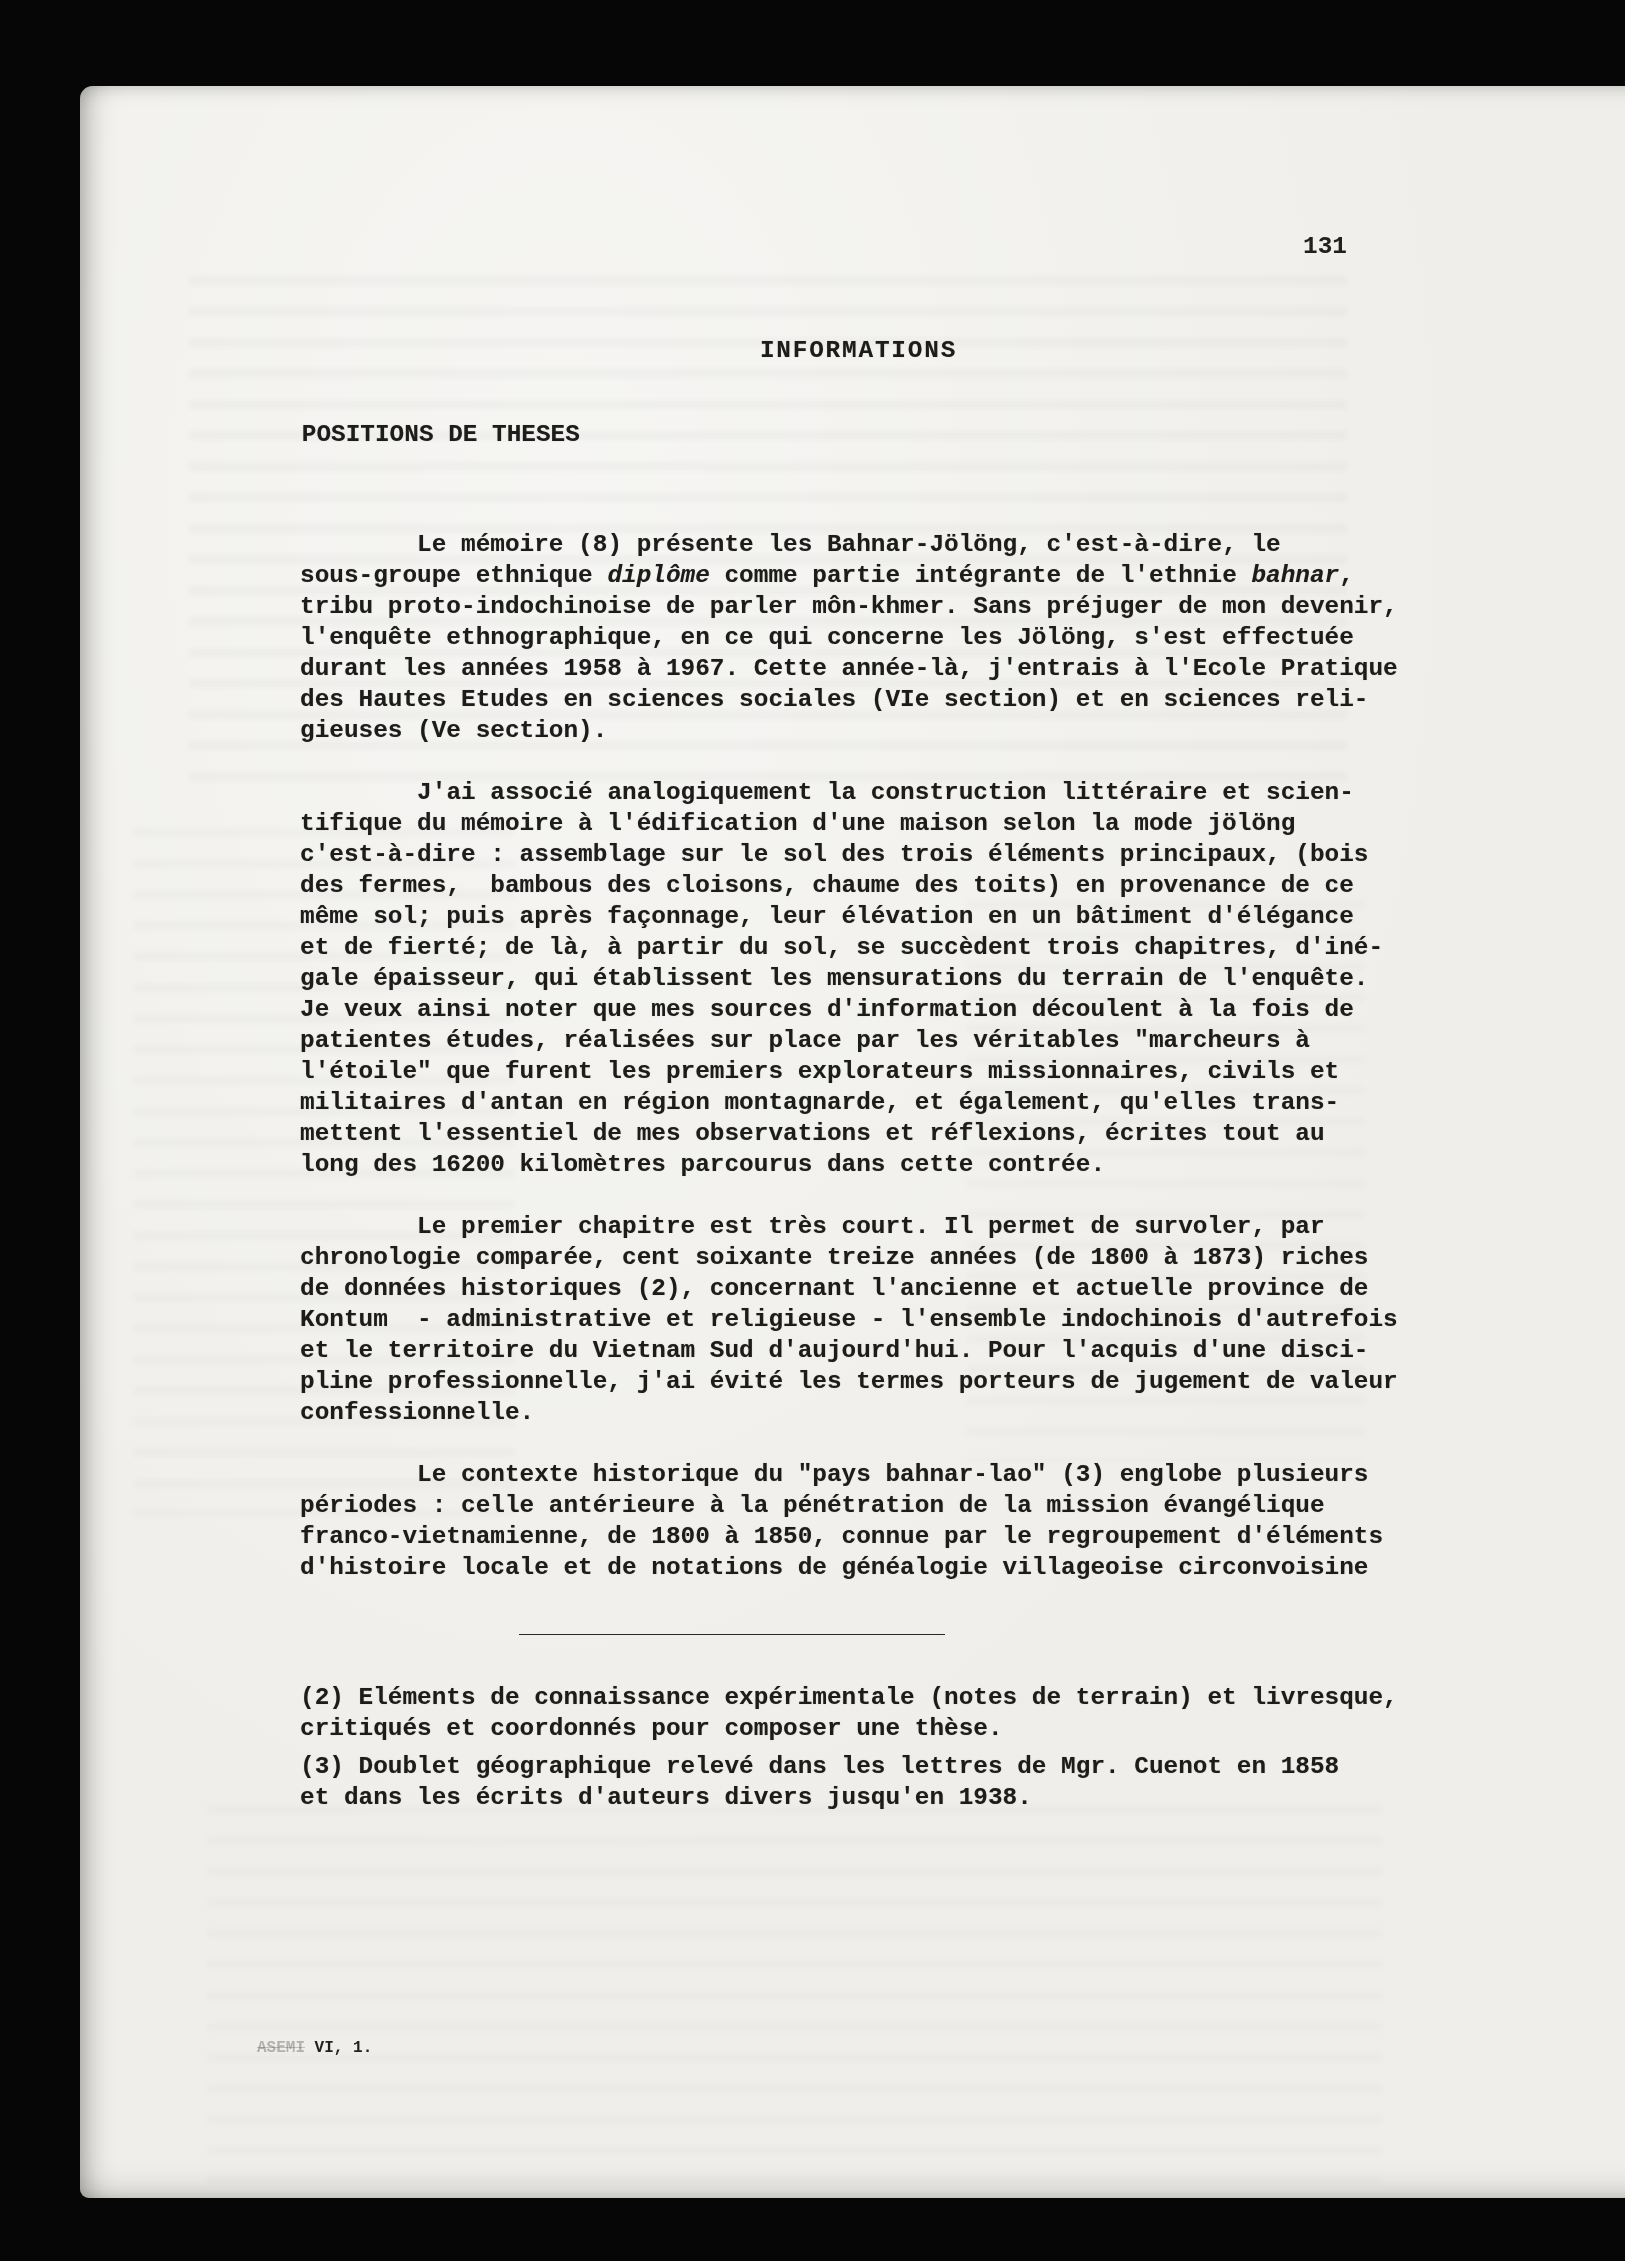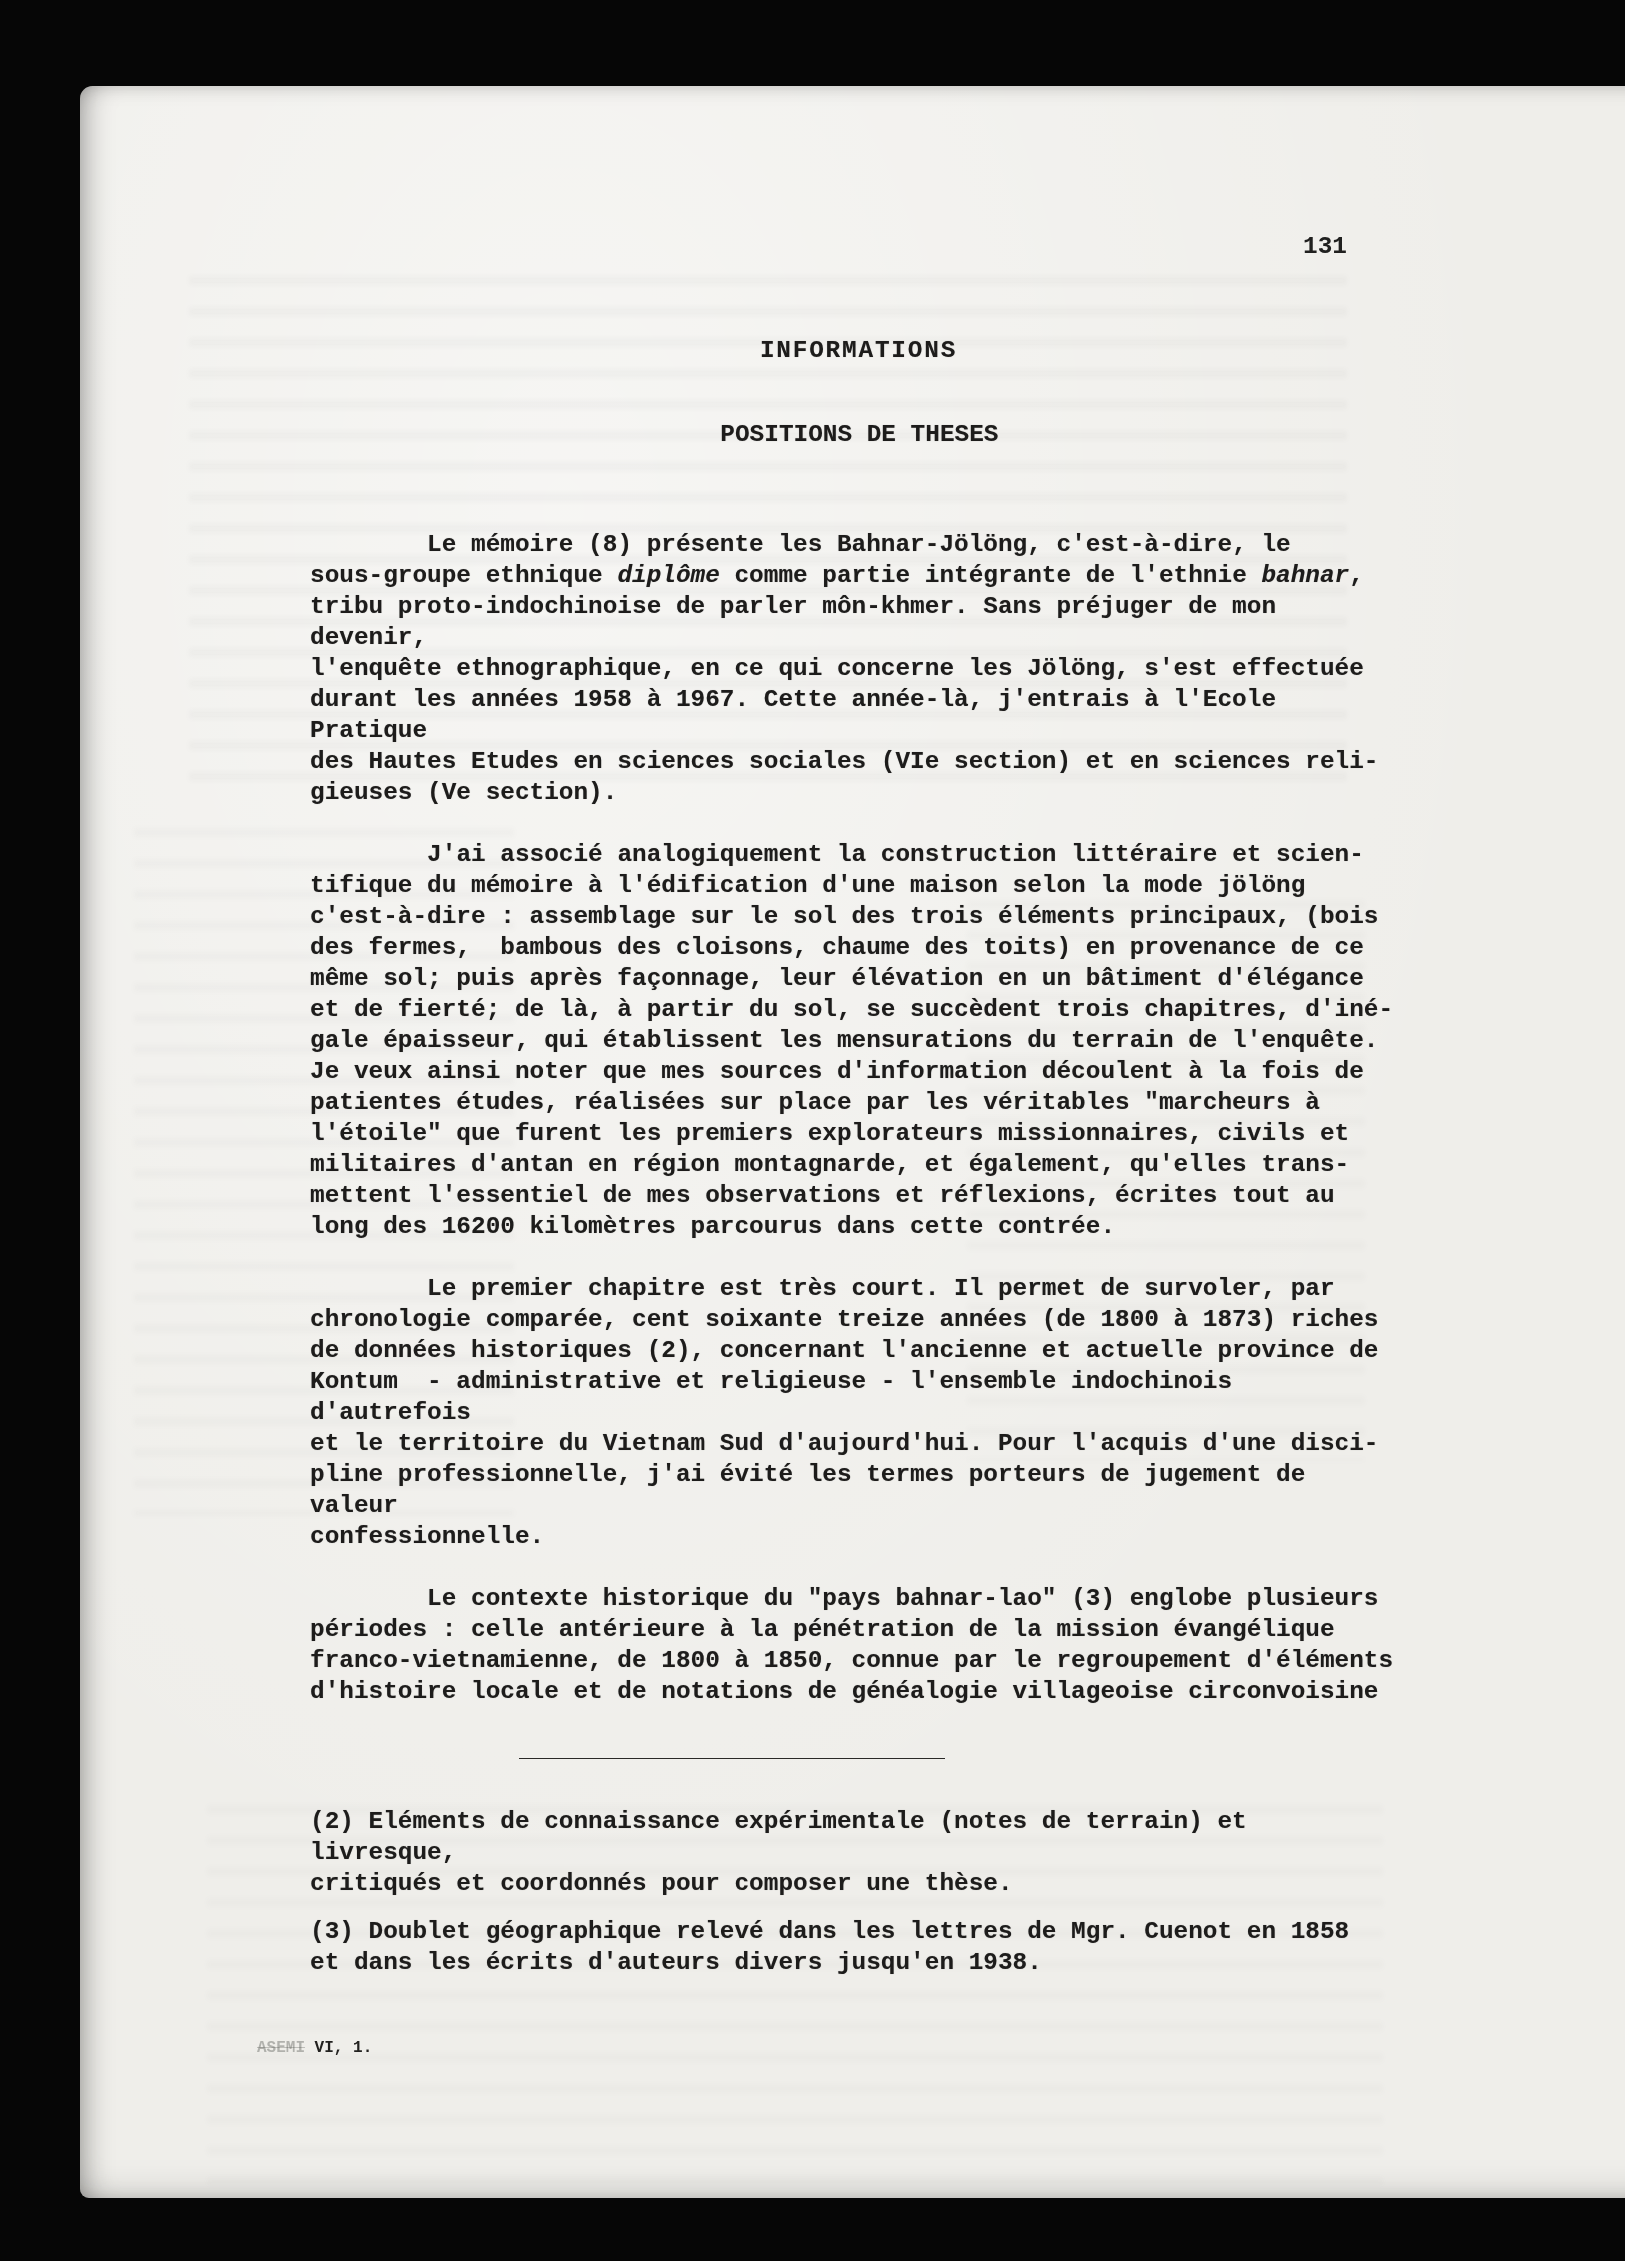--- a/index.html
+++ b/index.html
@@ -57,25 +57,25 @@
     color: #20201f;
   }
   .doc {
     position: absolute;
     left: 213px; top: 235px;
     width: 1131px;
     font-size: 24.4px; line-height: 31px;
     color: #1d1c1b;
     text-shadow: 0 0 0.9px rgba(30,30,30,0.35);
   }
-  .tw { white-space: pre-wrap; margin: 17px; }
+  .tw { white-space: pre-wrap; margin: 7px; }
   .it { font-style: italic; }
 
   .informations { text-align: center; letter-spacing: 1.8px; margin-top: 13.6px; }
-  .positions   { margin-top: 53px; padding-left: 1.8px; text-align: center; }
+  .positions   { margin-top: 53px; padding-left: 1.8px; }
   .citation    { margin-top: 38px; padding-left: 49px; }
   .citation .work { font-style: italic; }
   .para        { margin-top: 31px; }
   .para.first  { margin-top: 79px; }
   .footnote-rule {
     margin: 51px 0 0 226px;
     width: 426px; height: 1.8px;
     background: #2a2927;
   }
   .footnotes { margin-top: 47px; }

